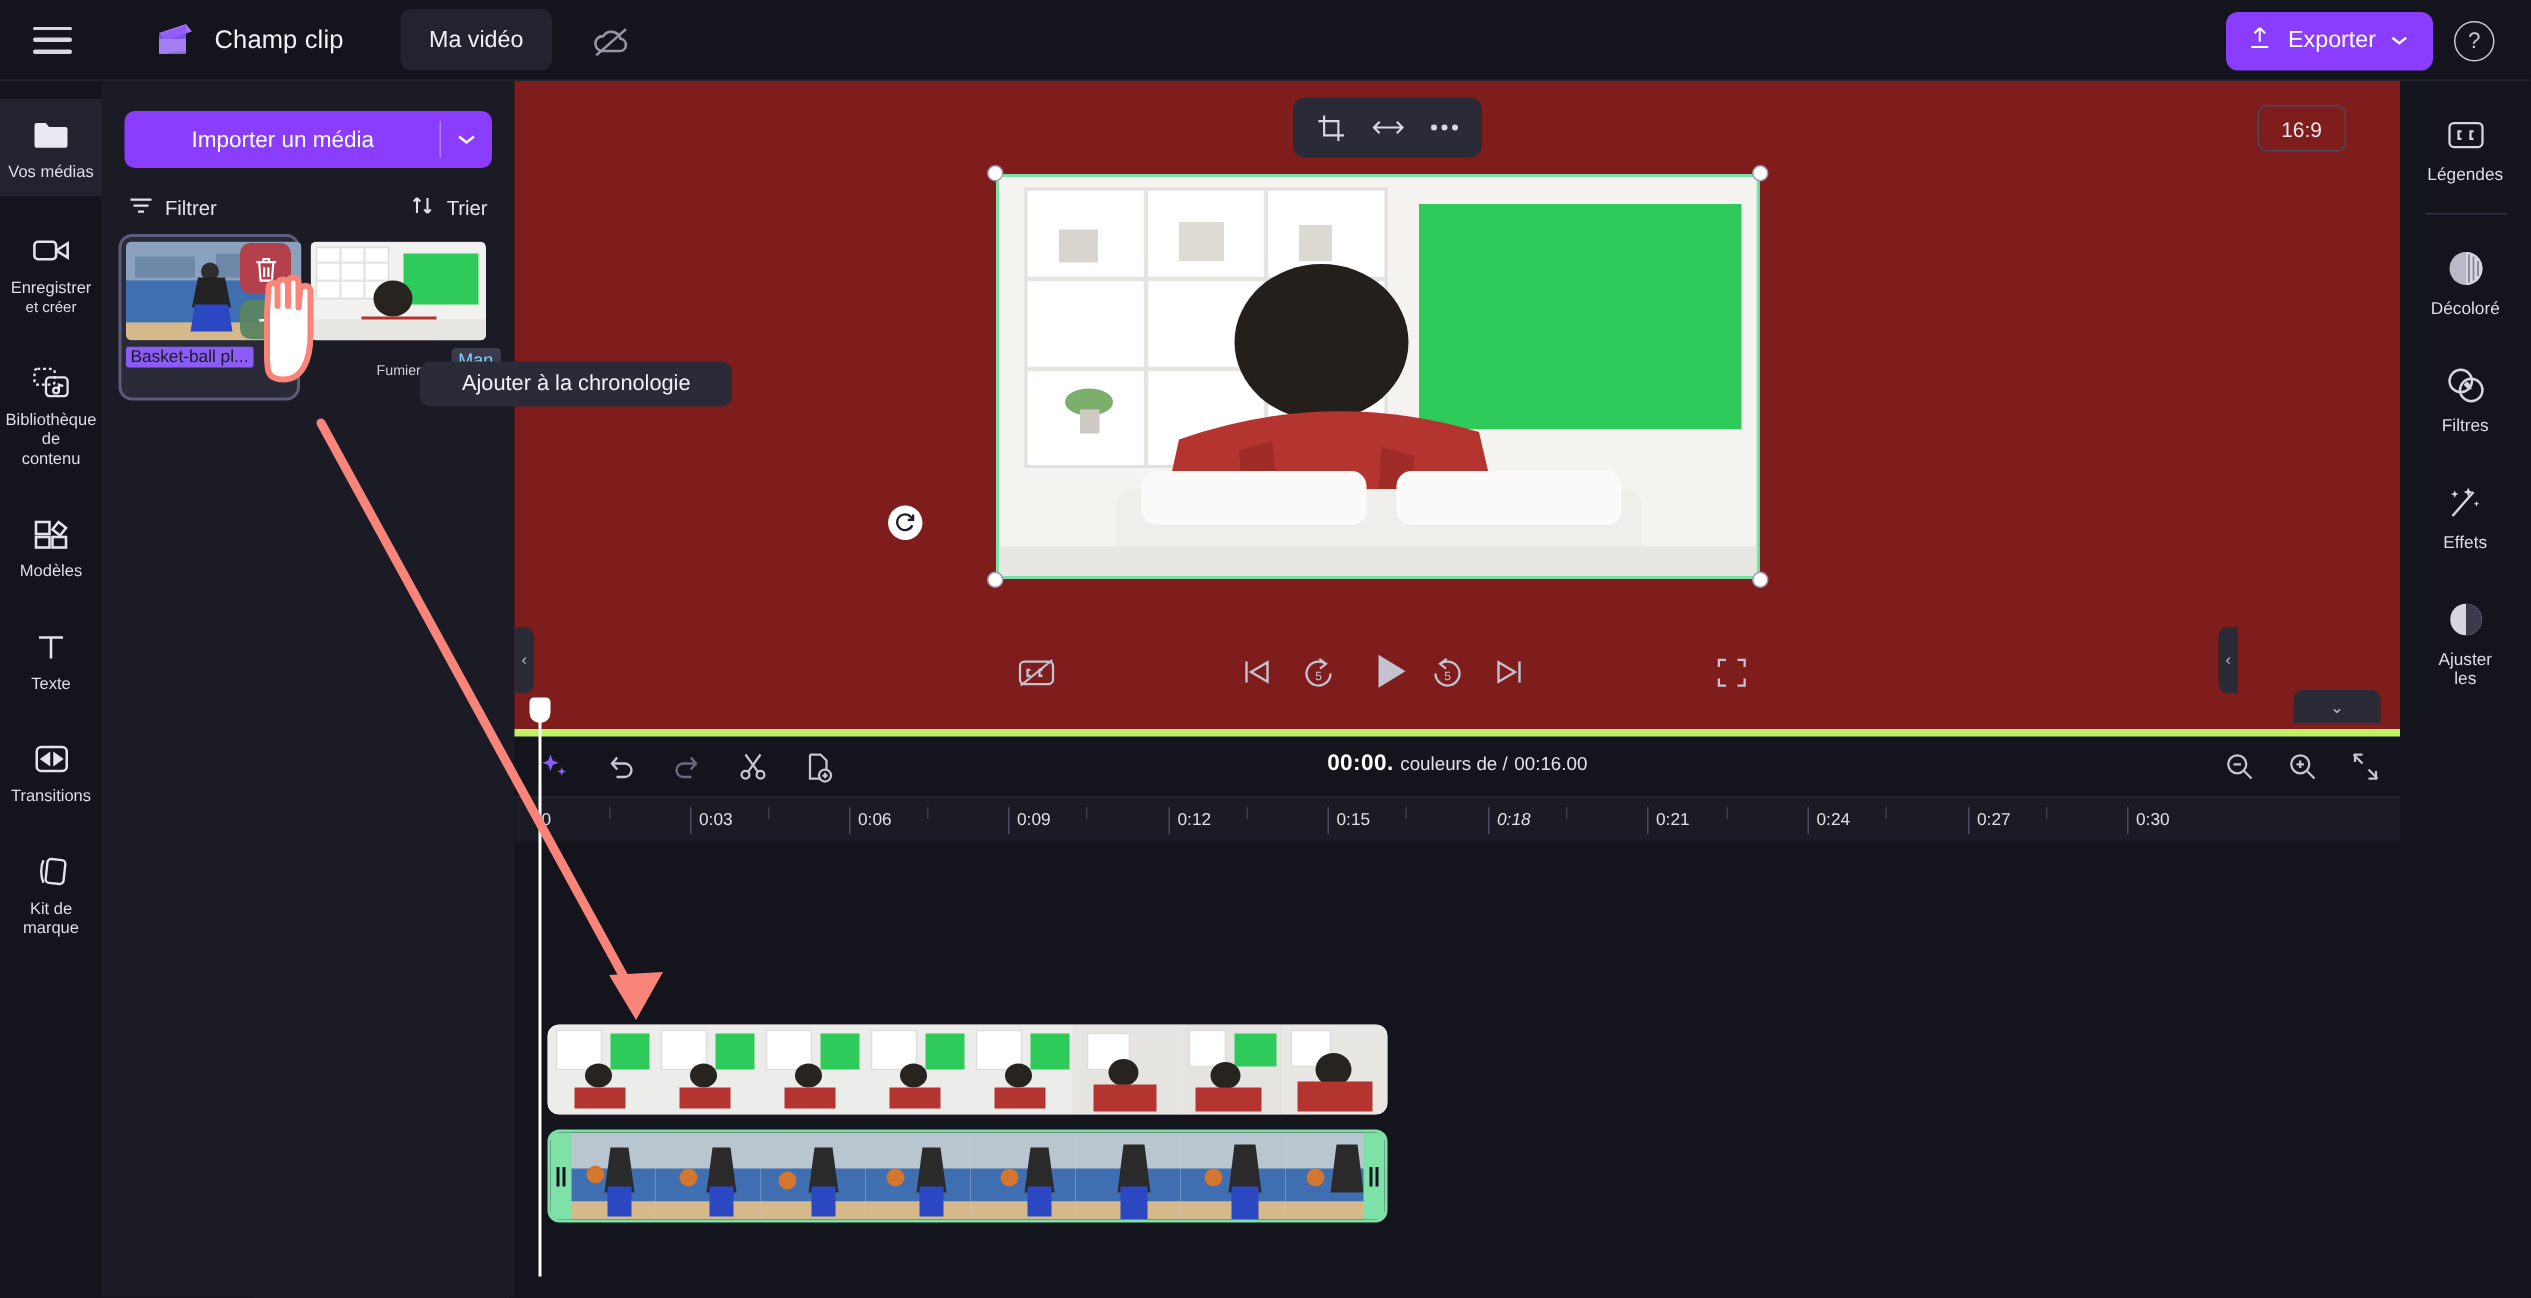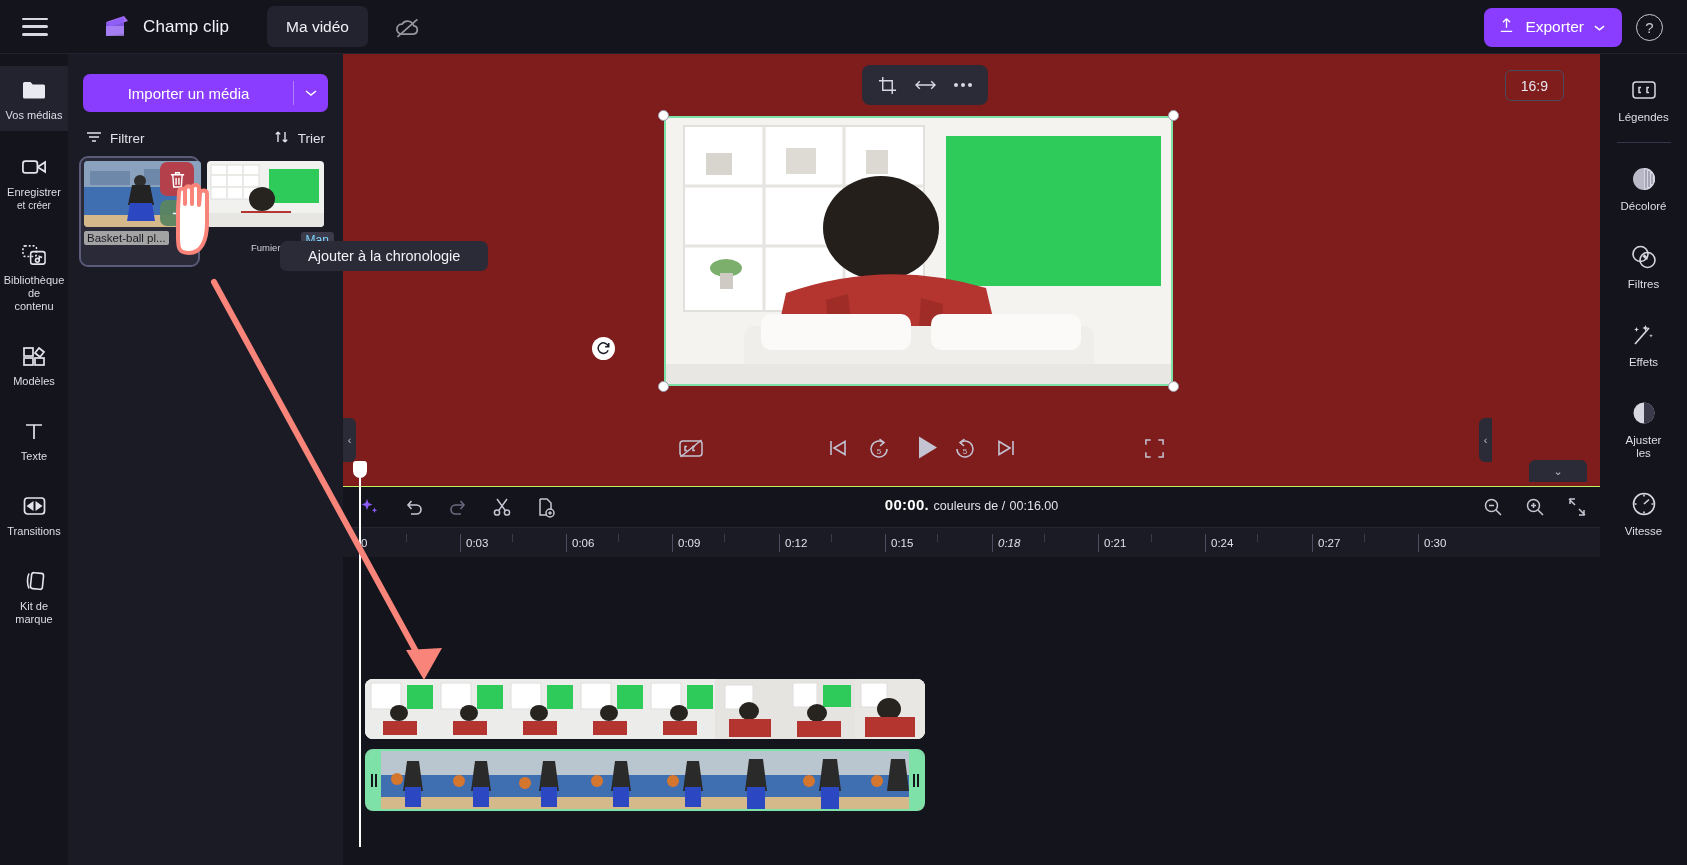--- a/index.html
+++ b/index.html
@@ -77,21 +77,21 @@
   .filter-btn, .sort-btn { display: flex; align-items: center; gap: 8px; font-size: 13.5px;
     color: #e2e2ec; cursor: pointer; }
   .media-grid { display: flex; gap: 12px; padding: 14px 16px 0; position: relative; }
   .media-card { width: 117px; position: relative; cursor: pointer; }
   .media-card.selected { outline: 2px solid #5b5b7a; border-radius: 7px;
     padding: 3px; margin: -3px; background: #2a2a38; }
   .thumb { width: 117px; height: 66px; border-radius: 4px; overflow: hidden;
     position: relative; background: #2a2a38; }
   .media-label { font-size: 11.5px; color: #1a1a22; margin-top: 4px;
     white-space: nowrap; overflow: hidden; }
-  .label-hl { background: #a3a3a3; padding: 1px 3px; border-radius: 2px;
+  .label-hl { background: #8b5cf6; padding: 1px 3px; border-radius: 2px;
     display: inline-block; max-width: 111px; overflow: hidden; text-overflow: ellipsis;}
   .meta-row { display: flex; align-items: center; gap: 20px; margin-top: 5px; padding-left: 44px; }
   .meta-small { font-size: 9.5px; color: #cfcfdc; }
   .meta-chip { font-size: 12px; color: #7dd3fc; background: #3b3b4c; padding: 1px 5px;
     border-radius: 3px; }
   .check { color: #d6d6e2; font-size: 12px; }
 
   .del-badge {
     position: absolute; right: 4px; top: 4px; width: 34px; height: 34px;
     background: #b3404a; border-radius: 7px; display: flex; align-items: center;
@@ -141,21 +141,21 @@
     cursor: pointer; color: #c3c3d2; }
 
   .collapse-l, .collapse-r { position: absolute; width: 13px; height: 44px;
     background: #2b2b38; cursor: pointer; display:flex; align-items:center; justify-content:center;
     color:#b9b9c9; font-size:11px; }
   .collapse-l { left: 343px; top: 418px; border-radius: 0 6px 6px 0; }
   .collapse-r { left: 1479px; top: 418px; border-radius: 6px 0 0 6px; }
 
   
   .tl { position: absolute; left: 343px; top: 486px; right: 87px; bottom: 0;
-    background: #14141c; border-top: 1px solid #bef264; }
+    background: #14141c; border-top: 5px solid #bef264; }
   .tl-toolbar { position: relative; height: 40px; display: flex; align-items: center;
     padding-left: 14px; gap: 18px; }
   .tb-ico { width: 26px; height: 26px; display: flex; align-items: center;
     justify-content: center; cursor: pointer; color: #c6c6d4; }
   .time-readout { position: absolute; left: 0; right: 0; top: 9px; text-align: center;
     pointer-events: none; }
   .t-big { font-size: 15px; font-weight: bold; color: #fff; letter-spacing: .3px; }
   .t-small { font-size: 12.5px; color: #e2e2ec; }
   .tl-right { position: absolute; right: 10px; top: 7px; display: flex; gap: 16px; }
   .ruler { position: relative; height: 30px; border-top: 1px solid #262633;
@@ -811,25 +811,15 @@
           <circle cx="13" cy="13" r="10.5" fill="#d7d7e2"></circle>
           <path d="M13 2.5a10.5 10.5 0 0 1 0 21z" fill="#3a3a4a"></path>
         </svg>
       </span>
       <span class="rr-lbl">
         <span>Ajuster</span><br>
         <span>les</span>
       </span>
     </div>
 
-    <div class="rr-item" style="margin-top:10px;">
-      <span class="rr-ico">
-        <svg width="26" height="26" viewBox="0 0 26 26" fill="none" stroke="#d7d7e2" stroke-width="1.6">
-          <circle cx="13" cy="13" r="10.5"></circle>
-            <path d="M13 13l5-4.5"></path>
-          <path d="M13 3.5v2M22.5 13h-2M13 22.5v-2M3.5 13h2"></path>
-        </svg>
-      </span>
-      <span class="rr-lbl">Vitesse</span>
-    </div>
   </div>
 
 </div>
 
 </body></html>

